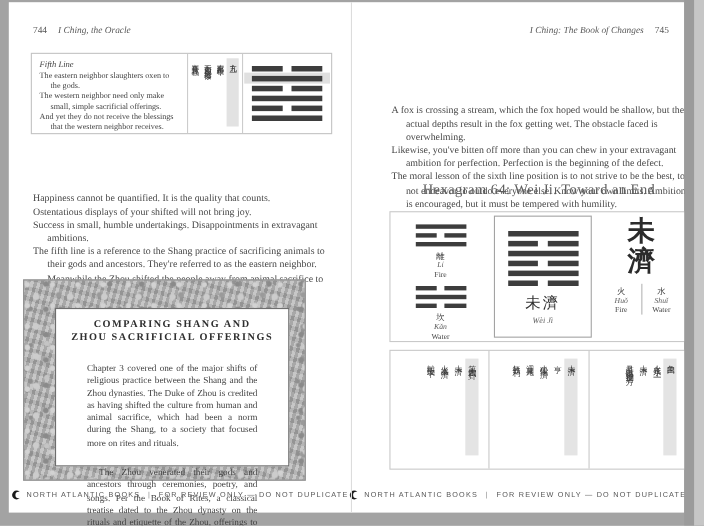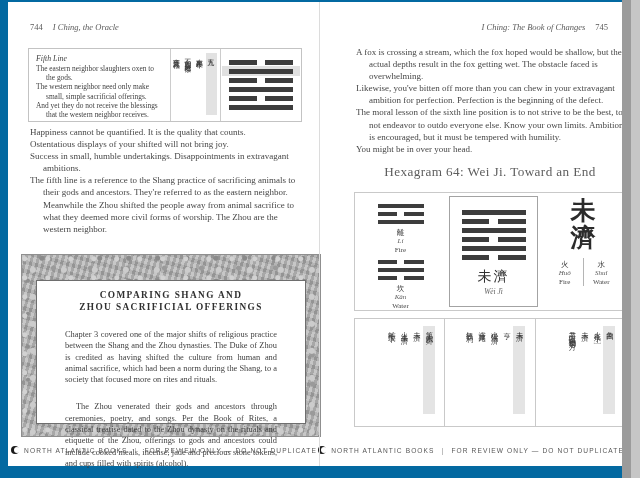--- a/index.html
+++ b/index.html
@@ -1,16 +1,16 @@
 <!DOCTYPE html>
 <html><head>
 <meta charset="utf-8">
 <style>
   html,body{margin:0;padding:0;background:#c6c6c6;}
-  .viewport{position:relative;width:640px;height:478px;background:#0369a1;overflow:hidden;
+  .viewport{position:relative;width:640px;height:478px;background:#a3a3a3;overflow:hidden;
             font-family:"Liberation Serif","DejaVu Serif",serif;color:#454545;}
   .spread{position:absolute;left:8px;top:2px;width:614px;height:464px;background:#fff;}
   .page-divider{position:absolute;left:311px;top:0;width:1px;height:100%;background:#dcdcdc;}
   .edge-bar{position:absolute;left:622px;top:0;width:9px;height:478px;background:#9b9b9b;}
   .edge-strip{position:absolute;left:631px;top:0;width:9px;height:478px;background:#c6c6c6;}
 
   .page{position:absolute;top:0;height:100%;}
   .page-left{left:0;width:312px;}
   .page-right{left:312px;width:302px;}
 
@@ -37,28 +37,28 @@
   .hexrow.broken{background:transparent;display:flex;justify-content:space-between;}
   .hexrow.broken::before,.hexrow.broken::after{content:"";display:block;width:43%;background:#3d3d3d;}
   .hexrow.band::after{content:"";position:absolute;left:-7px;right:-7px;top:-2.5px;bottom:-2.5px;
                       background:#e0e0e0;z-index:-1;}
   .hex-64{width:64px;}
   .hex-63{width:64px;}
   .tri{width:46px;}
   .tri .hexrow{height:4.4px;margin:1.8px 0;}
 
   
-  .bodycol{position:absolute;font-size:9px;line-height:12.1px;color:#474747;}
+  .bodycol{position:absolute;font-size:9px;line-height:12.1px;color:#474747;margin-top:48px;}
   .page-left .bodycol{left:22px;top:124px;width:274px;}
   .page-right .bodycol{left:36px;top:44px;width:268px;}
   .bodycol p{margin:0;padding-left:13px;text-indent:-13px;}
 
   
-  .feature-frame{position:absolute;left:13px;top:252px;width:300px;height:183px;box-sizing:border-box;
-    border:1px solid #8f8f8f;padding:25px 14px 12px 14px;background-color:#b3b3b3;
+  .feature-frame{position:absolute;left:13px;top:252px;width:257px;height:183px;box-sizing:border-box;
+    border:1px solid #8f8f8f;padding:25px 14px 12px 28px;background-color:#b3b3b3;
     background-image:
       radial-gradient(circle at 12% 20%, #d2d2d2 0 2px, transparent 3px),
       radial-gradient(circle at 68% 14%, #8a8a8a 0 2px, transparent 3px),
       radial-gradient(circle at 35% 55%, #cccccc 0 2.5px, transparent 3.5px),
       radial-gradient(circle at 85% 45%, #9a9a9a 0 2px, transparent 3px),
       radial-gradient(circle at 50% 85%, #c4c4c4 0 2px, transparent 3px),
       radial-gradient(circle at 22% 78%, #8f8f8f 0 1.5px, transparent 2.5px),
       repeating-linear-gradient(105deg, rgba(255,255,255,.18) 0 3px, rgba(0,0,0,.10) 3px 6px),
       repeating-linear-gradient(15deg, rgba(255,255,255,.10) 0 5px, rgba(0,0,0,.08) 5px 9px);
     background-size:23px 19px,29px 23px,31px 27px,37px 29px,41px 31px,27px 33px,auto,auto;}

